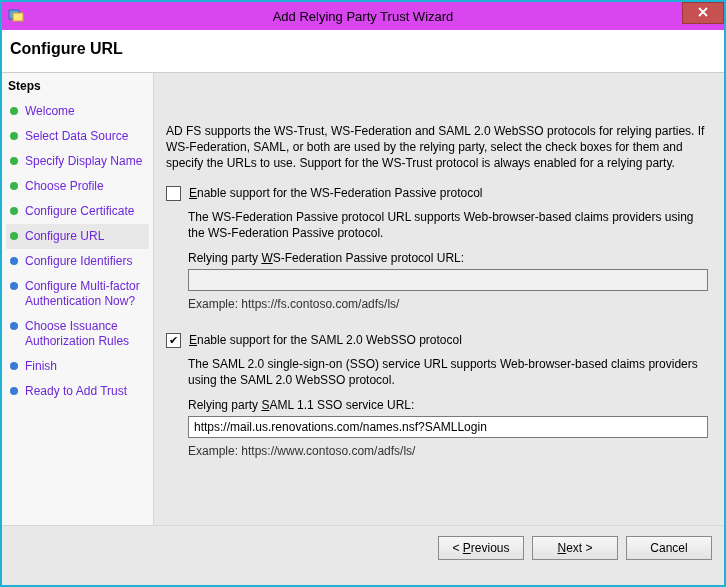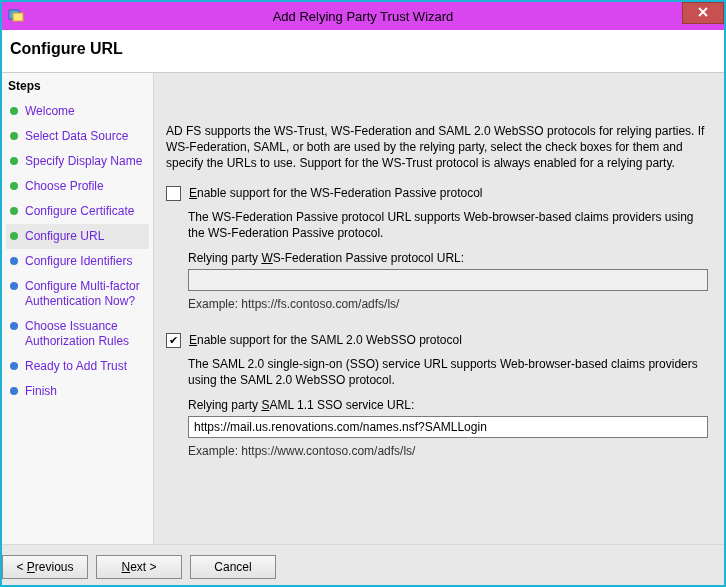--- a/index.html
+++ b/index.html
@@ -165,22 +165,23 @@
     background: #f0f0f0;
     color: #888;
   }
   .example {
     margin: 0 0 0 22px;
     color: #333;
   }
   .spacer { flex: 1; }
   .footer {
     flex-shrink: 0;
-    padding: 10px 12px 6px 0;
-    display: flex;
+    padding: 10px 12px 25px 0;
+    display: flex;
+    justify-content: flex-end;
     gap: 8px;
     border-top: 1px solid #d8d8d8;
     background: #e8e8e8;
   }
   .btn {
     width: 86px;
     height: 24px;
     border: 1px solid #8a8a8a;
     background: linear-gradient(#f7f7f7,#e3e3e3);
     font-family: inherit;
@@ -251,25 +252,25 @@
           <div class="step-item">
             <span class="bullet todo"></span>
             <span>Configure Multi-factor Authentication Now?</span>
           </div>
           <div class="step-item">
             <span class="bullet todo"></span>
             <span>Choose Issuance Authorization Rules</span>
           </div>
           <div class="step-item">
             <span class="bullet todo"></span>
+            <span>Finish</span>
+          </div>
+          <div class="step-item">
+            <span class="bullet todo"></span>
             <span>Ready to Add Trust</span>
-          </div>
-          <div class="step-item">
-            <span class="bullet todo"></span>
-            <span>Finish</span>
           </div>
         </div>
     </div>
 
     <div class="content-pane">
 
       <div class="intro">AD FS supports the WS-Trust, WS-Federation and SAML 2.0 WebSSO protocols for relying parties.  If WS-Federation, SAML, or both are used by the relying party, select the check boxes for them and specify the URLs to use.  Support for the WS-Trust protocol is always enabled for a relying party.</div>
 
       <div class="section">
         <div class="chk-row">

